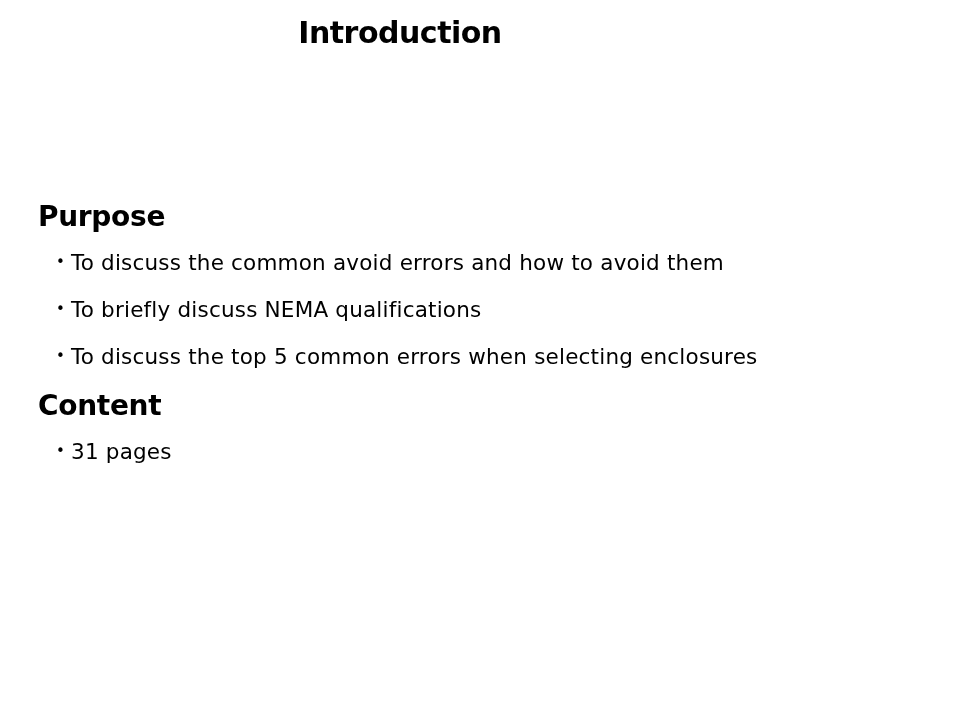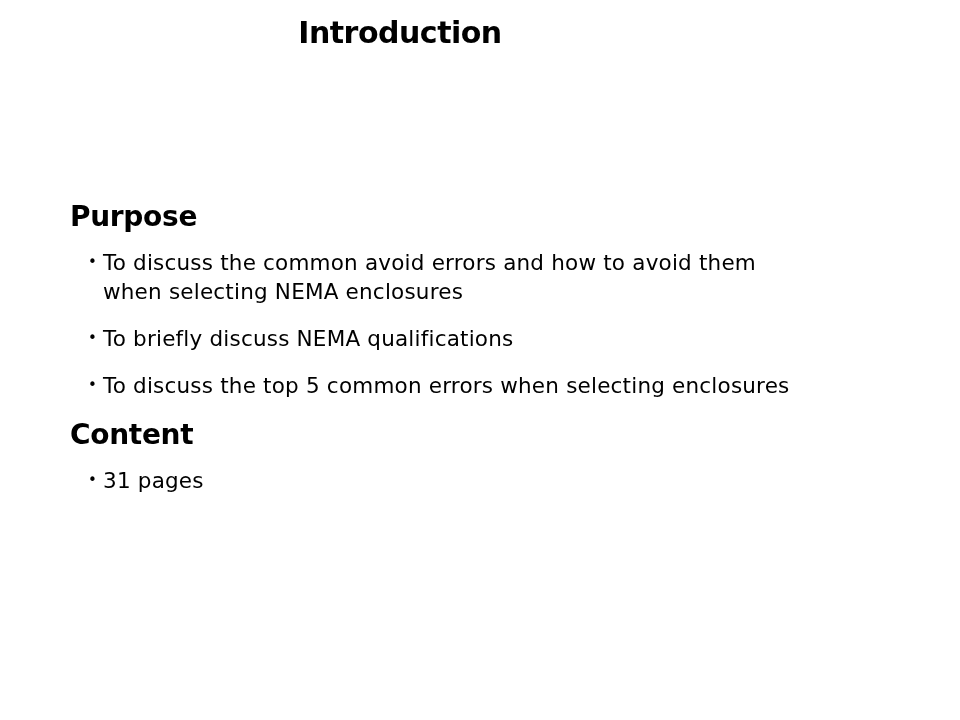--- a/index.html
+++ b/index.html
@@ -18,21 +18,21 @@
   }
   .slide-title {
     margin: 14px 0 0 0;
     text-align: center;
     font-size: 30px;
     line-height: 37px;
     font-weight: 700;
     letter-spacing: -0.5px;
   }
   .content {
-    margin: 149px 40px 0 70px;
+    margin: 149px 40px 0 38px;
   }
   .section-heading {
     margin: 0 0 14px 0;
     font-size: 28px;
     line-height: 34px;
     font-weight: 700;
     letter-spacing: -0.3px;
   }
   .bullet {
     display: flex;
@@ -61,21 +61,20 @@
   <h1 class="slide-title">Introduction</h1>
 
   <div class="content">
 
     <h2 class="section-heading">Purpose</h2>
 
     <div class="bullet">
       <span class="dot">•</span>
       <div class="lines">
         <div>To discuss the common avoid errors and how to avoid them</div>
-        <div>when selecting NEMA enclosures</div>
       </div>
     </div>
 
 
     <div class="bullet">
       <span class="dot">•</span>
       <div class="lines">
         <div>To briefly discuss NEMA qualifications</div>
       </div>
     </div>

